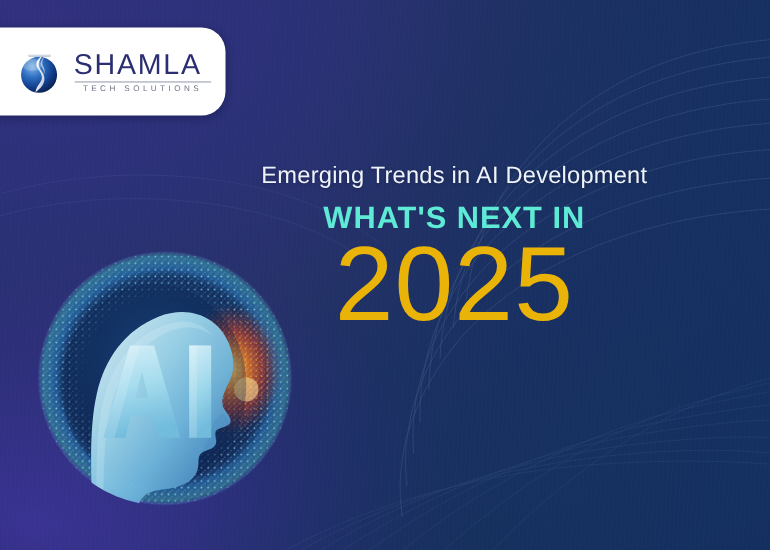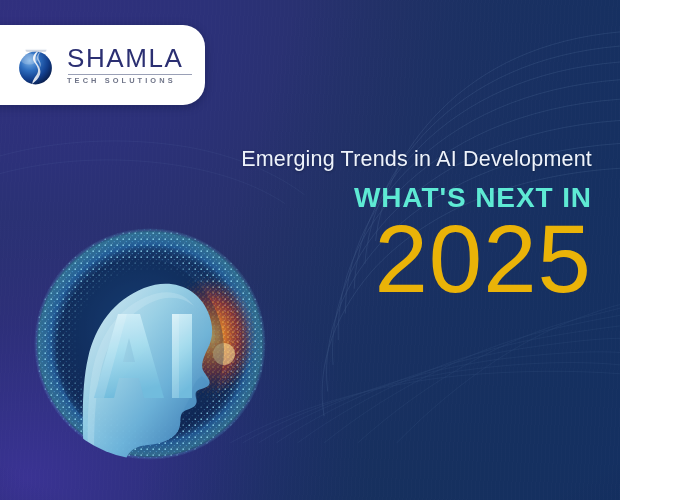--- a/index.html
+++ b/index.html
@@ -3,21 +3,21 @@
 <meta charset="utf-8">
 <title>Shamla Tech AI Banner</title>
 <style>
   * { margin:0; padding:0; box-sizing:border-box; }
   html,body{
     width:700px; height:500px; overflow:hidden;
     font-family:"Liberation Sans", sans-serif;
   }
   .banner{
     position:relative;
-    width:620px; height:500px;
+    width:700px; height:500px;
     overflow:hidden;
     background:#223072;
   }
   
   .bg-base{
     position:absolute; inset:0;
     background:
       radial-gradient(120% 115% at 2% 4%, #31307f 0%, #2c3179 26%, #263169 52%, #1d3063 75%, #173058 100%);
   }
   .bg-navy-right{
@@ -58,33 +58,33 @@
   .logo-wordmark{ display:flex; flex-direction:column; justify-content:center; }
   .logo-name{
     font-size:26px; letter-spacing:1.6px; font-weight:400;
     color:#2b2f72; line-height:1; font-family:"Liberation Sans", sans-serif;
   }
   .logo-rule{
     height:1px; background:#9aa0b6; margin:3px 0 2px 1px; width:124px;
   }
   .logo-sub{
     font-size:7.4px; letter-spacing:3.1px; color:#6f7488;
-    line-height:1; font-weight:700; white-space:nowrap;
+    line-height:1; font-weight:400; white-space:nowrap;text-align:center;
   }
 
   
   .ai-sphere{
     position:absolute; left:32px; top:226px;
     width:236px; height:236px; z-index:4;
   }
 
   
   .copy{
-    position:absolute; right:28px; top:146px;
-    width:470px; text-align:right; z-index:7;
+    position:absolute; right:52px; top:146px;
+    width:470px; text-align:center; z-index:7;
   }
   .copy-sub{
     font-size:21.5px; font-weight:400; color:#eef3fb;
     letter-spacing:.2px; line-height:1.25; white-space:nowrap;
     text-shadow:0 1px 3px rgba(0,0,0,.25);
   }
   .copy-kicker{
     margin-top:10px;
     font-size:28px; font-weight:700; color:#5eead4;
     letter-spacing:.9px; line-height:1.1; white-space:nowrap;

